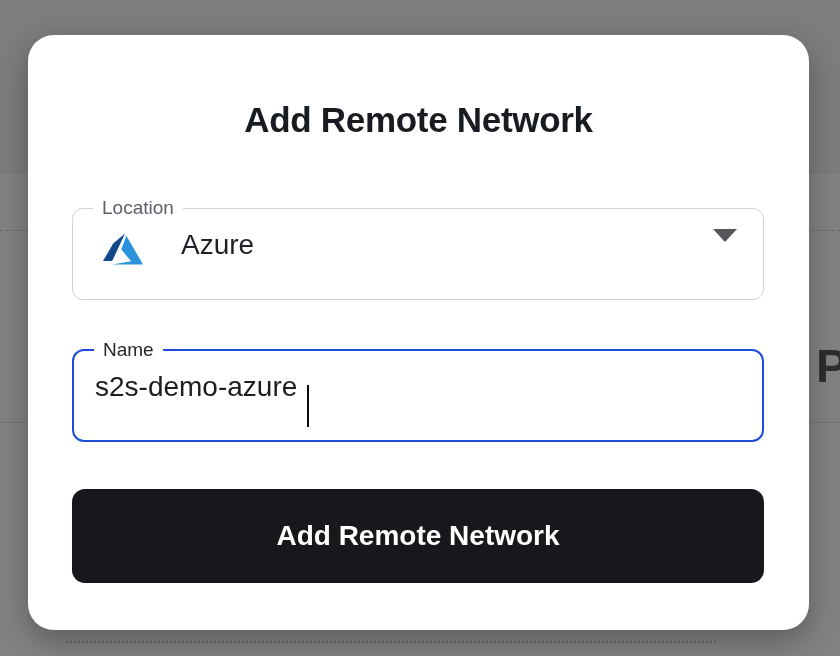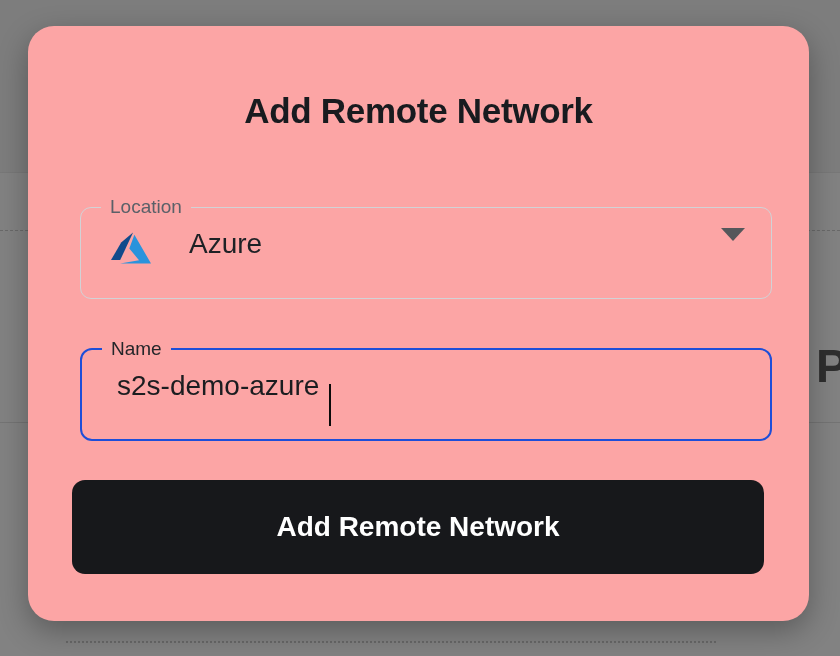--- a/index.html
+++ b/index.html
@@ -25,58 +25,58 @@
     position: absolute; top: 641px; left: 66px; width: 650px;
     border-top: 2px dotted rgba(0,0,0,0.20); z-index: 1;
   }
   .bg-peek-letter {
     position: absolute; left: 816px; top: 342px; z-index: 1;
     font-size: 47px; font-weight: 600; color: #2e2e2e; line-height: 1;
   }
 
   
   .modal {
-    position: absolute; left: 28px; top: 26px;
+    position: absolute; left: 28px; top: 35px;
     width: 781px; height: 595px;
-    background: #fca5a5; border-radius: 26px;
+    background: #ffffff; border-radius: 26px;
     box-shadow: 0 10px 30px rgba(0,0,0,0.30);
     z-index: 2;
   }
   .modal-title {
     position: absolute; left: 0; right: 0; top: 63px;
     text-align: center;
     font-size: 35px; font-weight: 700; letter-spacing: -0.3px;
     color: #181b1f; line-height: 44px;
   }
 
   
   fieldset.field {
     position: absolute; left: 44px; width: 692px; height: 103px;
-    margin: 8px; padding: 0; background: transparent;
+    margin: 0; padding: 0; background: transparent;
   }
   fieldset.field legend {
     margin-left: 20px; padding: 0 9px;
     font-size: 19px; line-height: 22px;
   }
   .field-location {
     top: 162px;
     border: 1.5px solid #d2d2d6; border-radius: 11px;
   }
   .field-location legend { color: #5a6068; }
   .field-name {
     top: 304px;
     border: 2px solid #1d4ed8; border-radius: 12px;
   }
   .field-name legend { color: #24262a; }
   .field-row {
     position: absolute; left: 0; right: 0; top: 10px; bottom: 0;
     display: flex; 
   }
   .field-location .field-row { padding: 0 26px 0 30px; cursor: pointer; }
-  .field-name .field-row { padding: 0 4px 0 35px; cursor: text; gap: 8px; }
+  .field-name .field-row { padding: 0 4px 0 21px; cursor: text; gap: 8px; }
 
   .provider-logo { width: 40px; height: 40px; flex: 0 0 auto; display: block; }
   .select-value {
     margin-left: 38px;
     font-size: 28px; color: #1e2125;
   }
   .chevron-down {
     margin-left: auto;
     width: 0; height: 0;
     border-left: 12px solid transparent;

